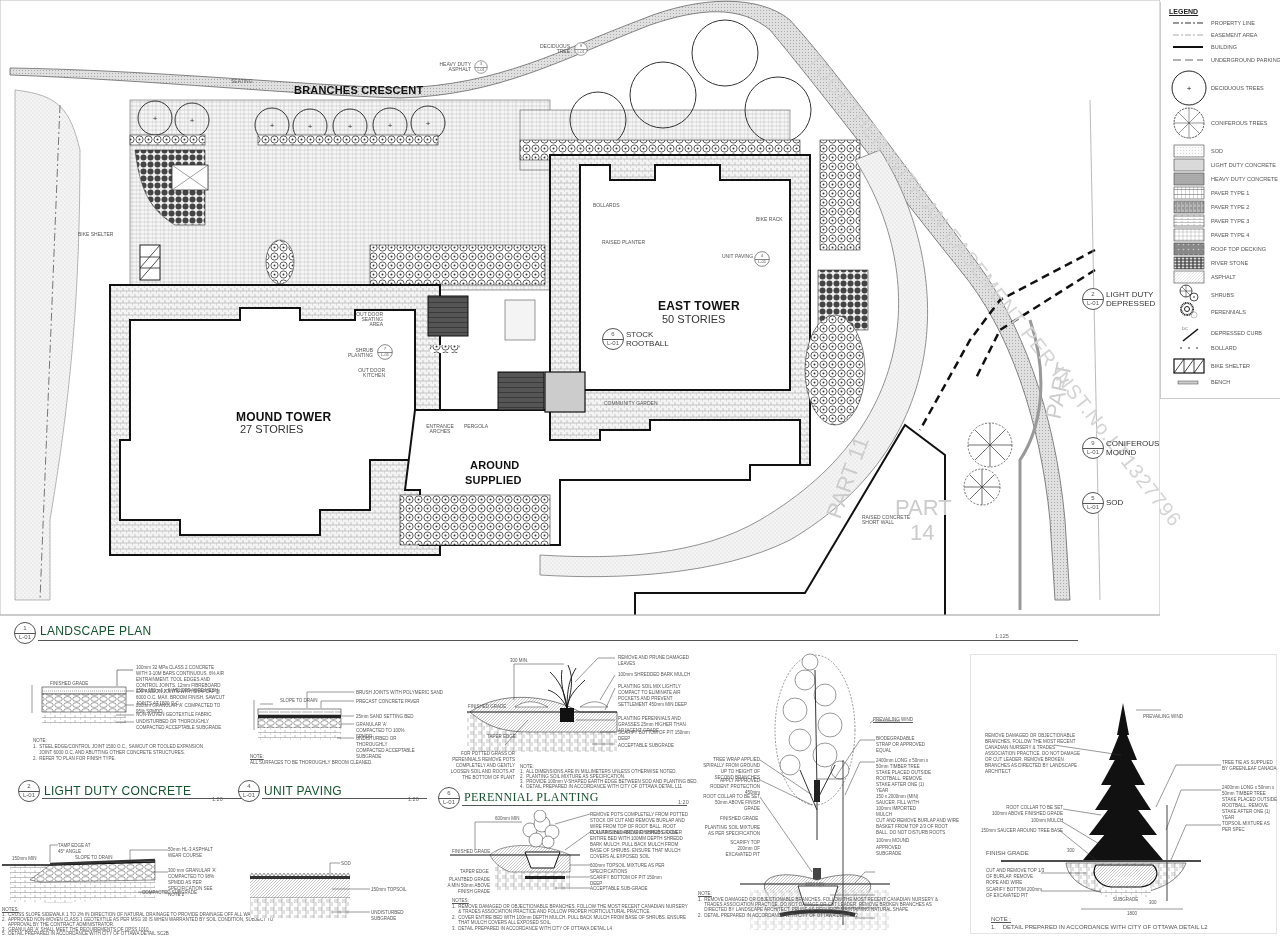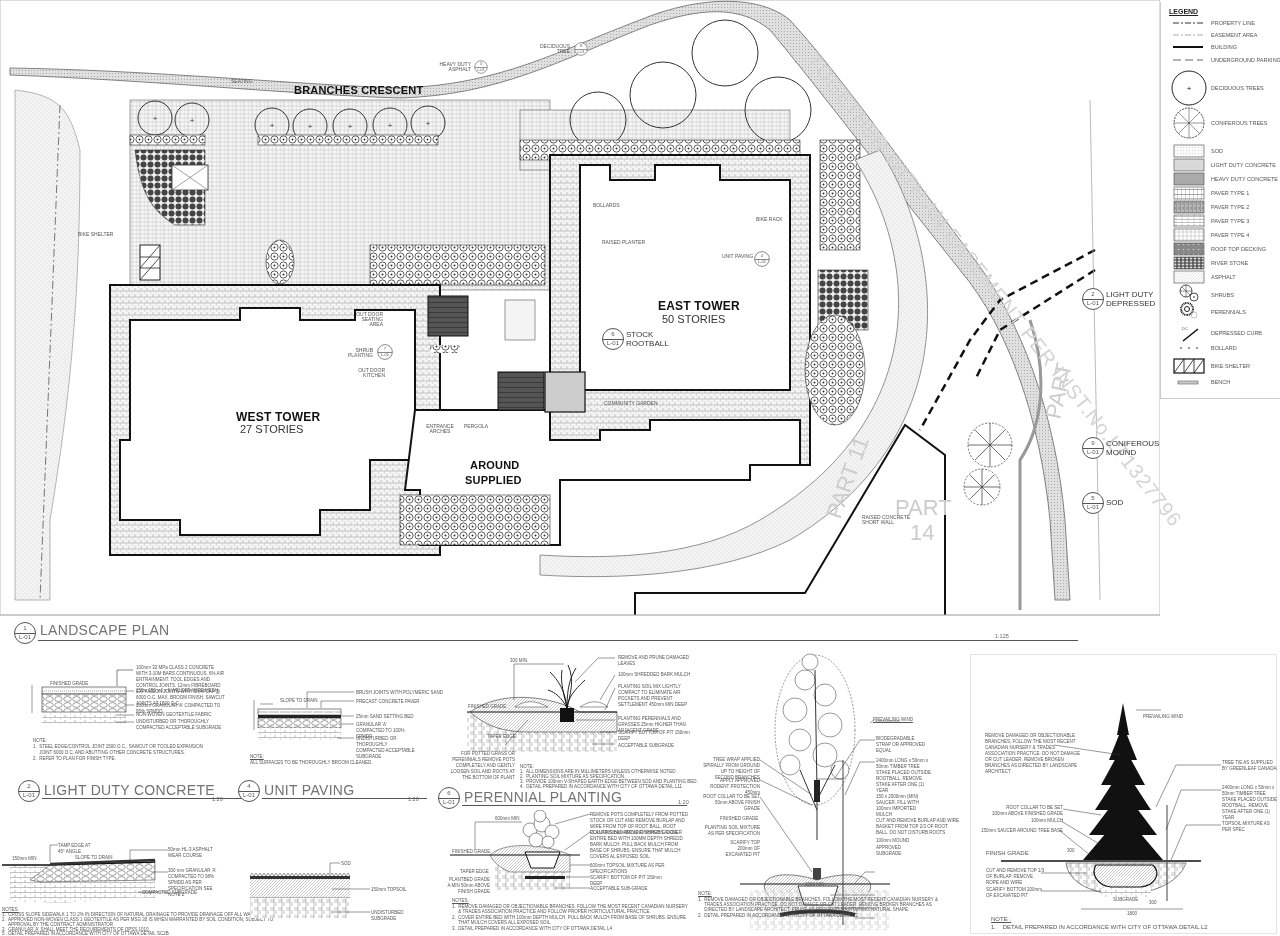--- a/index.html
+++ b/index.html
@@ -12,21 +12,21 @@
   .sub-label{font-size:11px;color:#333;}
   .legend{position:absolute;left:1160px;top:2px;width:120px;height:396px;background:#fff;border-left:1px solid #ccc;border-bottom:1px solid #ccc;}
   .legend .title{position:absolute;left:8px;top:6px;font-size:7px;font-weight:bold;text-decoration:underline;}
   .legend .lbl{position:absolute;left:50px;font-size:5.5px;color:#555;top:3px;white-space:nowrap;}
   .callout{position:absolute;display:flex;align-items:center;}
   .bubble{width:22px;height:22px;border:1px solid #555;border-radius:50%;box-sizing:border-box;font-size:6px;color:#555;display:flex;flex-direction:column;align-items:center;justify-content:center;line-height:1.2;background:#fff;}
   .bubble .div{width:100%;border-top:1px solid #555;}
   .callout .ctext{font-size:8px;color:#333;margin-left:2px;line-height:1.15;}
   .detail-title{position:absolute;display:flex;align-items:flex-end;}
   .detail-title .bubble{width:22px;height:22px;}
-  .detail-title .name{font-size:14px;color:#737373;margin-left:4px;letter-spacing:0.3px;}
+  .detail-title .name{font-size:12px;color:#14532d;margin-left:4px;letter-spacing:0.3px;}
   .detail-title .rule{position:absolute;left:24px;top:18px;height:1px;background:#555;}
   .scale{position:absolute;font-size:5.5px;color:#666;}
   .note{position:absolute;font-size:4.5px;color:#555;line-height:1.35;white-space:pre;}
 </style>
 </head>
 <body>
 
 <div class="abs" style="left:0;top:0;width:1160px;height:625px;">
 <svg width="1160" height="625" viewBox="0 0 1160 625">
   <defs>
@@ -149,21 +149,21 @@
     <text x="895" y="515">PART</text>
     <text x="910" y="540">14</text>
     <text x="1060" y="420" transform="rotate(-78 1060 420)">PART</text>
   </g>
 </svg>
 
 <div class="t" style="left:820px;top:50px;font-size:20px;color:#d4d4d4;transform:rotate(52deg);transform-origin:left top;letter-spacing:1px;">TOGETHER WITH AN EASEMENT PER INST.No.LT1327796</div>
 
 <div class="t bold-label" style="left:294px;top:85px;font-size:11px;">BRANCHES CRESCENT</div>
 
-<div class="t bold-label" style="left:236px;top:411px;">WEST TOWER</div>
+<div class="t bold-label" style="left:236px;top:411px;">MOUND TOWER</div>
 <div class="t sub-label" style="left:240px;top:424px;">27 STORIES</div>
 
 <div class="t bold-label" style="left:658px;top:300px;">EAST TOWER</div>
 <div class="t sub-label" style="left:662px;top:314px;">50 STORIES</div>
 
 <div class="t bold-label" style="left:470px;top:460px;font-size:11px;">AROUND</div>
 <div class="t bold-label" style="left:465px;top:475px;font-size:11px;">SUPPLIED</div>
 
 <div class="t tiny" style="left:231px;top:79px;">SEATING</div>
 <div class="t tiny" style="left:437px;top:62px;width:34px;white-space:normal;text-align:right;">HEAVY DUTY ASPHALT</div>
@@ -514,21 +514,21 @@
   <div class="note" style="left:90px;top:119px;">1.  ALL DIMENSIONS ARE IN MILLIMETERS UNLESS OTHERWISE NOTED.</div>
   <div class="note" style="left:90px;top:124px;">2.  PLANTING SOIL MIXTURE AS SPECIFICATION.</div>
   <div class="note" style="left:90px;top:129px;">3.  PROVIDE 100mm V-SHAPED EARTH EDGE BETWEEN SOD AND PLANTING BED.</div>
   <div class="note" style="left:90px;top:134px;">4.  DETAIL PREPARED IN ACCORDANCE WITH CITY OF OTTAWA DETAIL L11</div>
   <div class="detail-title" style="left:8px;top:137px;">
     <div class="bubble">
         <span>6</span>
         <span class="div"></span>
         <span>L-01</span>
       </div>
-    <div class="name" style="margin-bottom:4px;">PERENNIAL PLANTING</div>
+    <div class="name" style="margin-bottom:4px;font-family:Liberation Serif, serif;">PERENNIAL PLANTING</div>
     <div class="rule" style="width:225px;"></div>
   </div>
   <div class="scale" style="left:248px;top:149px;">1:20</div>
 </div>
 
 <div class="abs" style="left:0;top:810px;width:230px;height:126px;">
   <svg width="230" height="126">
     <path d="M2 55 L50 55 L155 50 L155 88 C 120 85, 80 95, 40 92 L10 92 L10 55 Z" fill="url(#dSub)"></path>
     <path d="M30 70 L50 55 L155 50 L155 70 L40 72 Z" fill="url(#dStone)" stroke="#333" stroke-width="0.5"></path>
     <path d="M2 55 L50 55 L155 52" stroke="#111" stroke-width="1.5" fill="none"></path>

